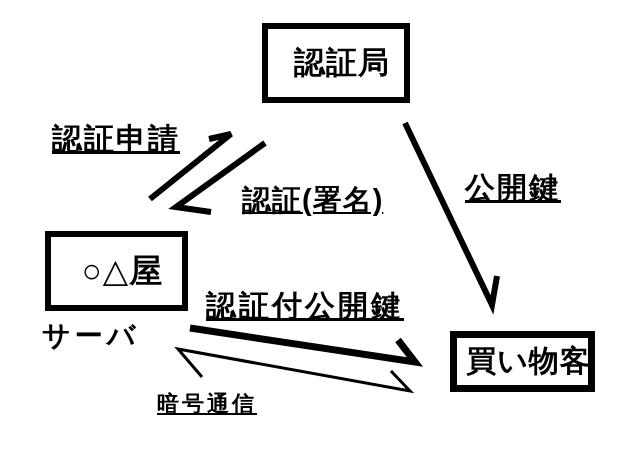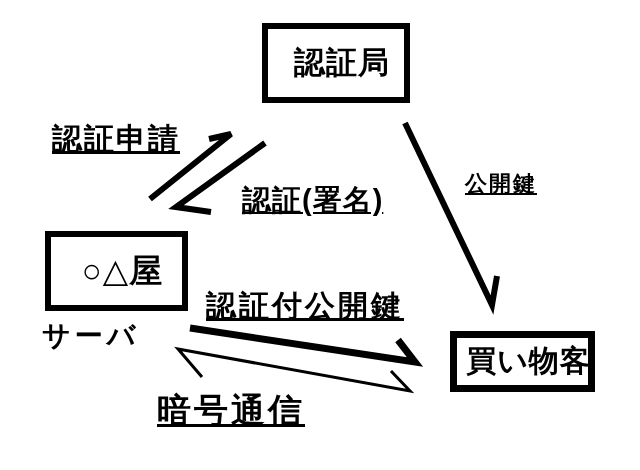--- a/index.html
+++ b/index.html
@@ -45,17 +45,17 @@
   </div>
 
   <div class="node heavy" style="left:450px;top:331px;width:145px;height:61px;font-size:30px;letter-spacing:1px;">
     <span>買い物客</span>
   </div>
 
   <div class="caption" style="left:42px;top:322px;font-size:28px;letter-spacing:4px;">サーバ</div>
 
   <div class="lbl" style="left:52px;top:124px;font-size:30px;letter-spacing:2px;">認証申請</div>
   <div class="lbl" style="left:242px;top:186px;font-size:29px;letter-spacing:1px;">認証(署名)</div>
-  <div class="lbl" style="left:465px;top:173px;font-size:22px;letter-spacing:2px;">公開鍵</div>
+  <div class="lbl" style="left:465px;top:173px;font-size:30px;letter-spacing:2px;">公開鍵</div>
   <div class="lbl" style="left:206px;top:291px;font-size:30px;letter-spacing:3px;">認証付公開鍵</div>
-  <div class="lbl" style="left:157px;top:393px;font-size:34px;letter-spacing:3px;">暗号通信</div>
+  <div class="lbl" style="left:157px;top:393px;font-size:22px;letter-spacing:3px;">暗号通信</div>
 
 </div>
 
 </body></html>

